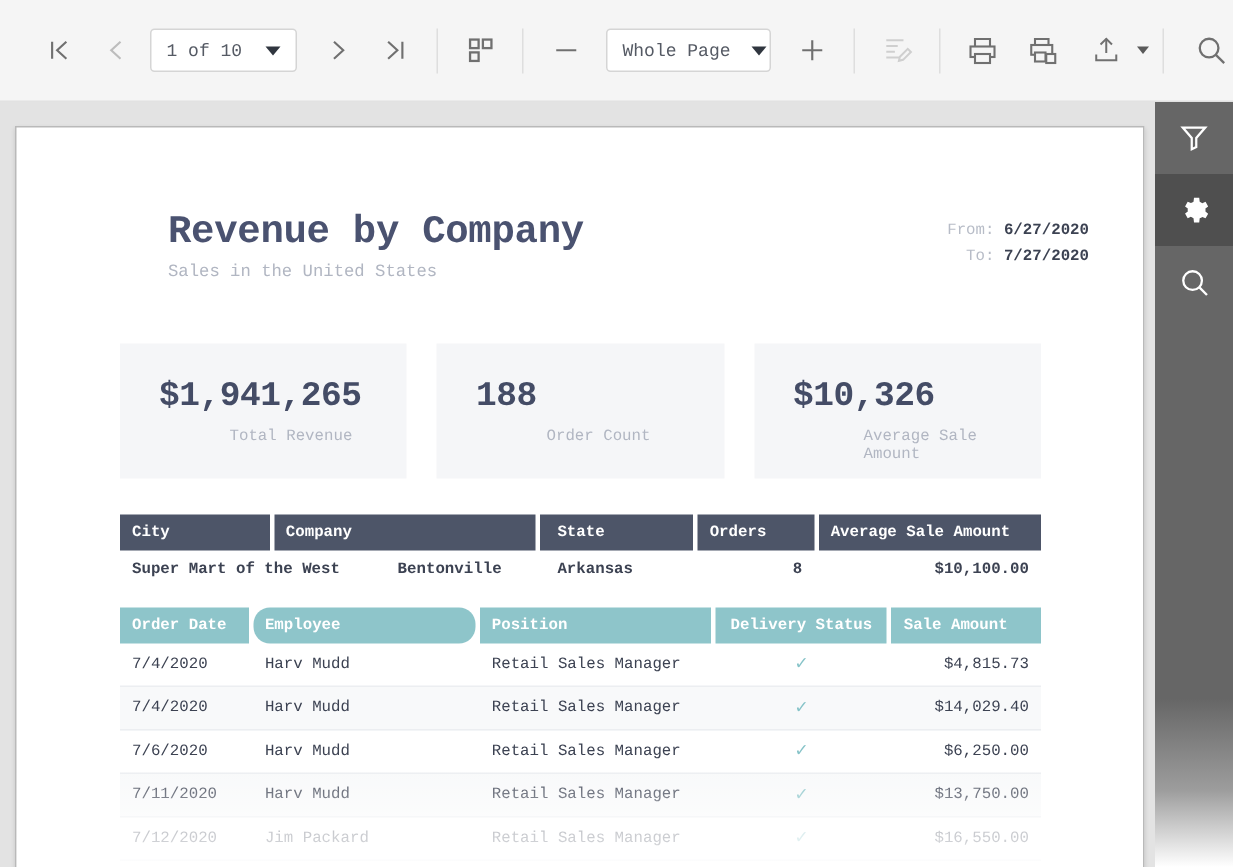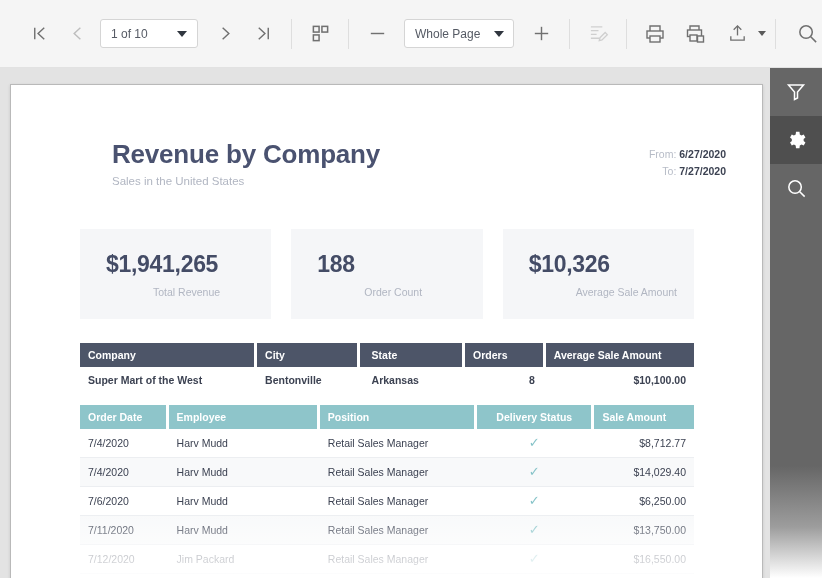--- a/index.html
+++ b/index.html
@@ -3,21 +3,21 @@
 <meta charset="utf-8">
 <style>
   * { box-sizing: border-box; margin: 0; padding: 0; }
   html, body {
     width: 822px; height: 578px;
     overflow: hidden;
     font-family: "Liberation Sans", sans-serif;
     background: #ffffff;
   }
 
-  #app { position: relative; width: 822px; height: 578px; background:#ef4444; }
+  #app { position: relative; width: 822px; height: 578px; background:#ef4444;font-family:Liberation Mono, monospace; }
 
   
   .toolbar {
     position: absolute; top: 0; left: 0;
     width: 822px; height: 68px;
     background: #f5f5f5;
     border-bottom: 1px solid #e2e2e2;
     display: flex; align-items: center;
     padding-left: 20px;
   }
@@ -153,21 +153,21 @@
   
   .m-c0 { width: 175px; }
   .m-c1 { width: 100px; }
   .m-c2 { width: 103px; padding-left: 12px; }
   .m-c3 { width: 78px; }
   .m-c4 { width: 149px; }
 
   
   #detail-table { top: 320px; }
   .d-c0 { width: 86px; }
-  .d-c1 { width: 149px; }
+  .d-c1 { width: 149px; border-radius: 11px; }
   .d-c2 { width: 155px; }
   .d-c3 { width: 115px; text-align: center; }
   .d-c4 { width: 100px; }
 
   .detail-body .drow { border-bottom: 1px solid #eceef1; }
   .detail-body .drow:nth-child(even) { background: #f8f9fa; }
   .detail-body .drow .dcell { height: 28px; line-height: 28px; }
 
   .check {
     display: inline-block;
@@ -354,22 +354,22 @@
             <div class="lbl">Order Count</div>
           </div>
           <div class="kpi">
             <div class="val">$10,326</div>
             <div class="lbl">Average Sale Amount</div>
           </div>
         </div>
 
         <div class="tbl" id="master-table">
           <div class="hrow">
+            <div class="hcell m-c1">City</div>
             <div class="hcell m-c0">Company</div>
-            <div class="hcell m-c1">City</div>
             <div class="hcell m-c2">State</div>
             <div class="hcell m-c3">Orders</div>
             <div class="hcell m-c4">Average Sale Amount</div>
           </div>
           <div class="drow master">
             <div class="dcell m-c0">Super Mart of the West</div>
             <div class="dcell m-c1">Bentonville</div>
             <div class="dcell m-c2">Arkansas</div>
             <div class="dcell m-c3 right">8</div>
             <div class="dcell m-c4 right">$10,100.00</div>
@@ -383,21 +383,21 @@
             <div class="hcell teal d-c2">Position</div>
             <div class="hcell teal d-c3">Delivery Status</div>
             <div class="hcell teal d-c4">Sale Amount</div>
           </div>
           <div class="detail-body" id="detail-body">
               <div class="drow">
                 <div class="dcell d-c0">7/4/2020</div>
                 <div class="dcell d-c1">Harv Mudd</div>
                 <div class="dcell d-c2">Retail Sales Manager</div>
                 <div class="dcell d-c3 center"><span class="check">✓</span></div>
-                <div class="dcell d-c4 right">$8,712.77</div>
+                <div class="dcell d-c4 right">$4,815.73</div>
               </div>
               <div class="drow">
                 <div class="dcell d-c0">7/4/2020</div>
                 <div class="dcell d-c1">Harv Mudd</div>
                 <div class="dcell d-c2">Retail Sales Manager</div>
                 <div class="dcell d-c3 center"><span class="check">✓</span></div>
                 <div class="dcell d-c4 right">$14,029.40</div>
               </div>
               <div class="drow">
                 <div class="dcell d-c0">7/6/2020</div>

